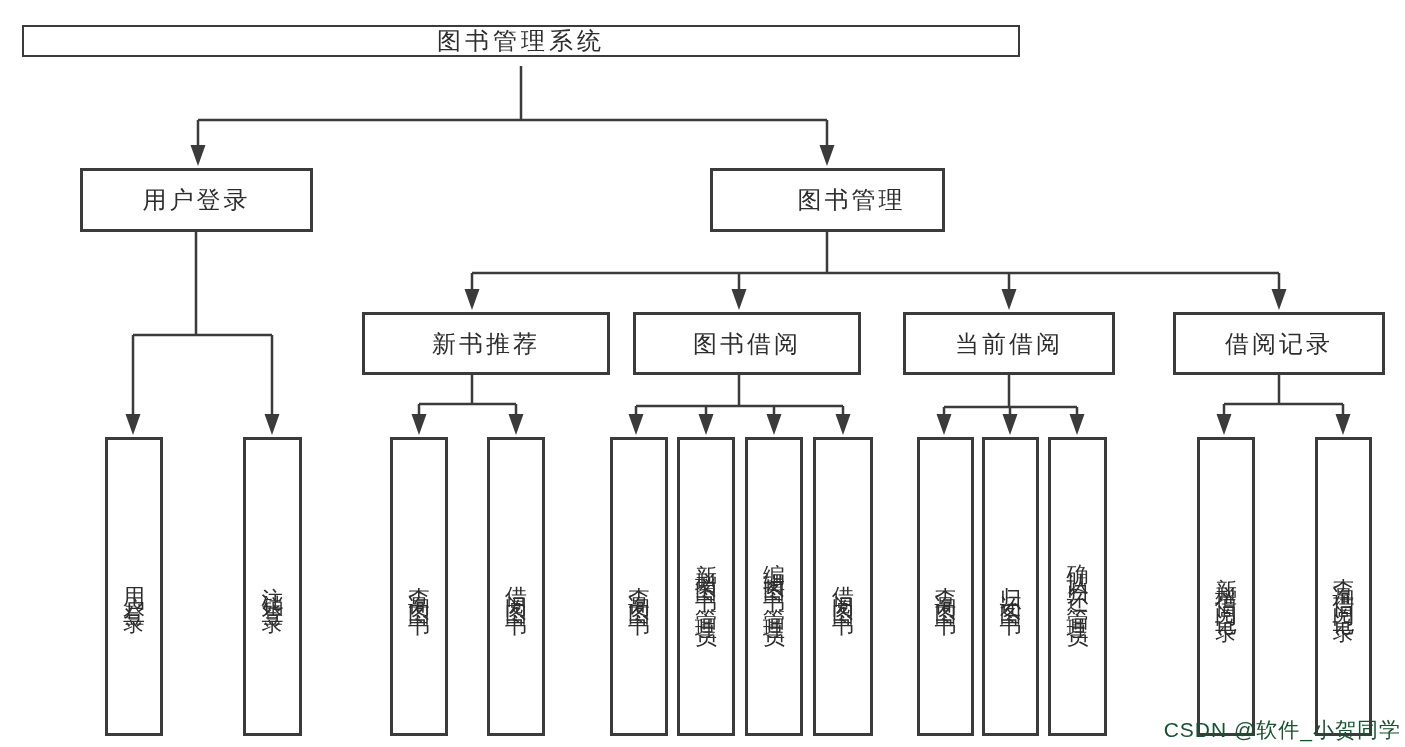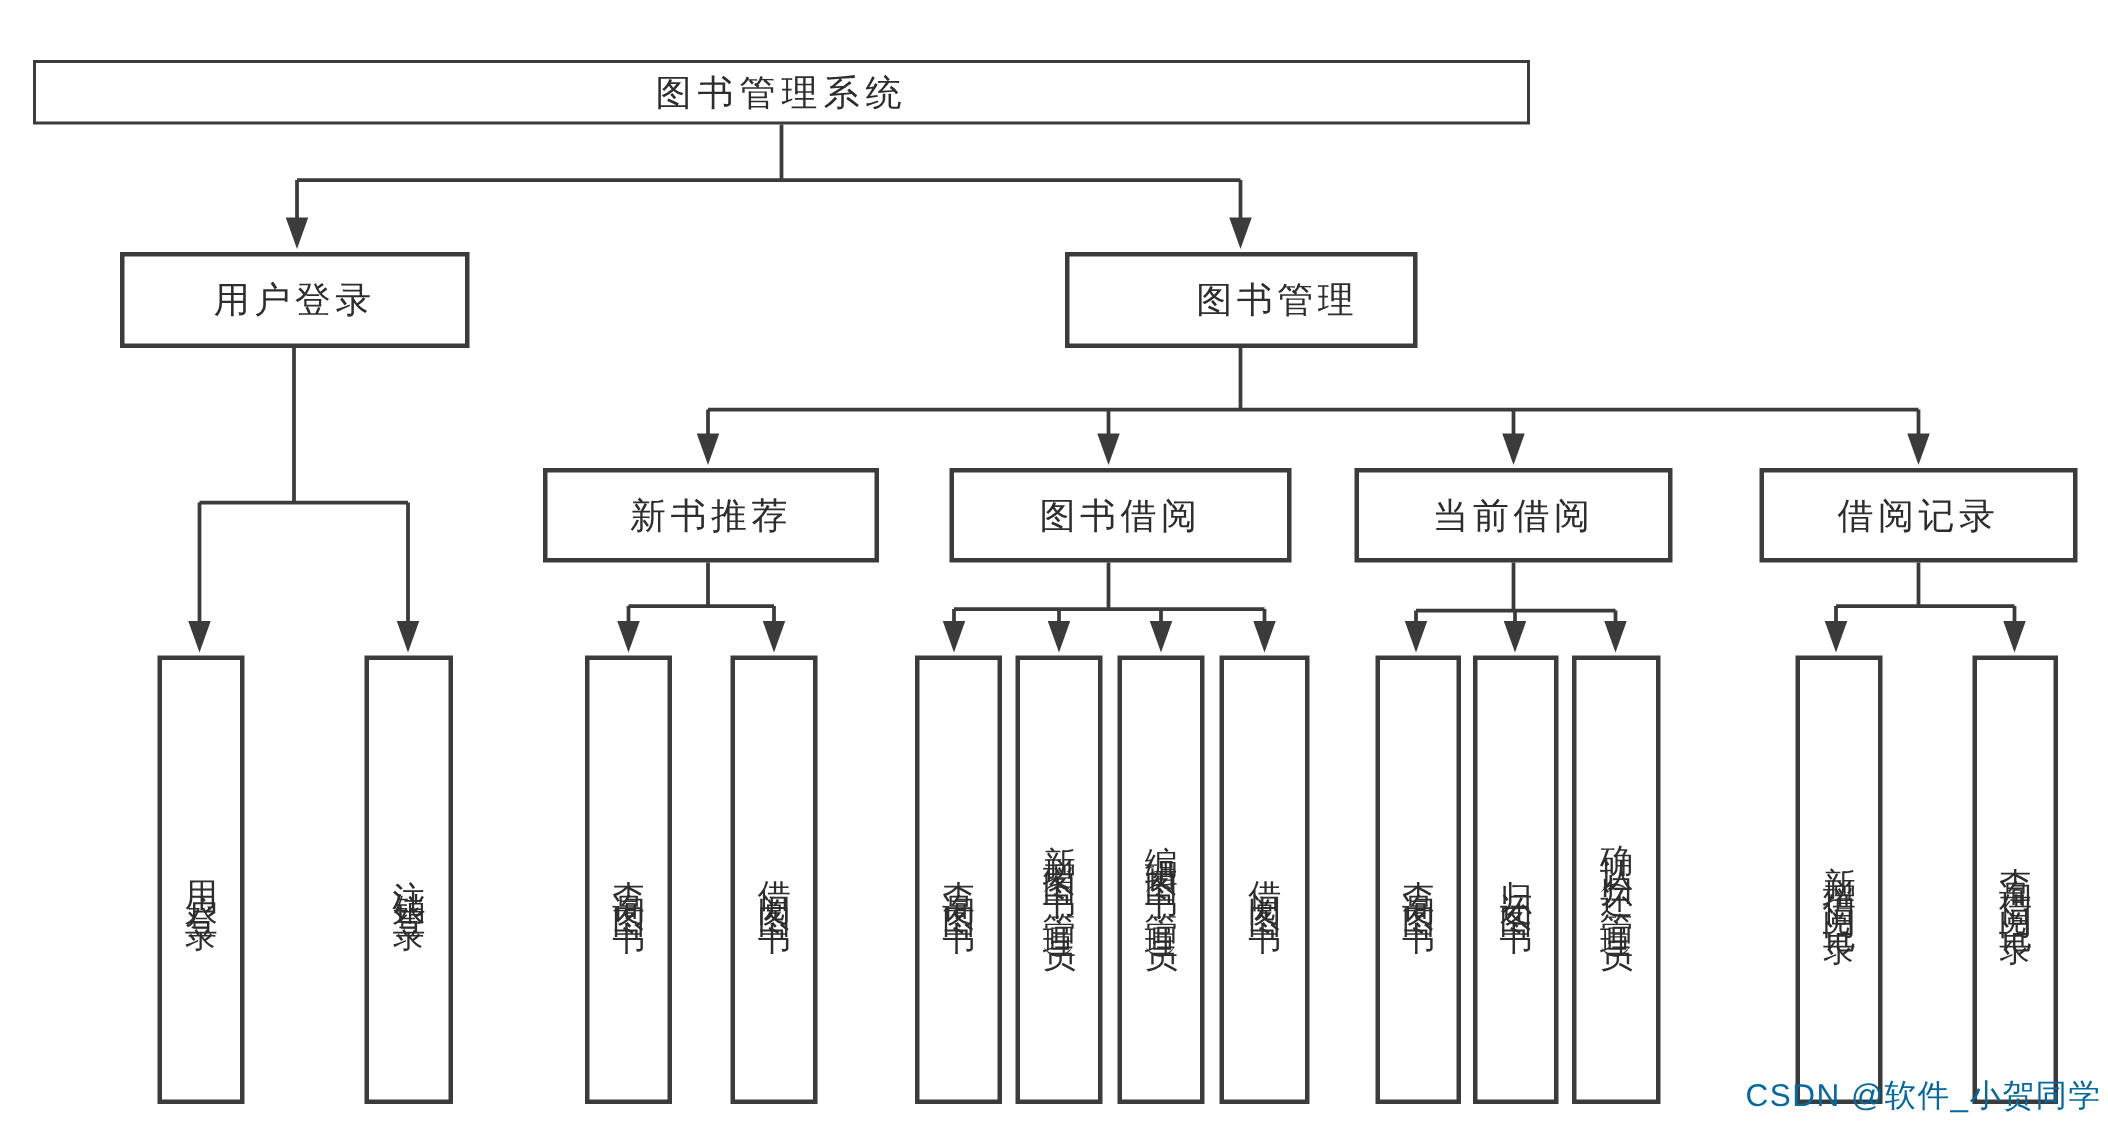--- a/index.html
+++ b/index.html
@@ -48,21 +48,21 @@
     font-size: 22px;
     letter-spacing: 9px;
     line-height: 1.1;
     white-space: nowrap;
   }
   .watermark {
     position: absolute;
     right: 4px;
     bottom: 3px;
     font-size: 21px;
-    color: #0369a1;
+    color: #14532d;
     letter-spacing: 1px;
     white-space: nowrap;
   }
 </style>
 </head>
 <body>
 
 <div class="canvas">
 
   <svg class="connectors" viewBox="0 0 1405 747" xmlns="http://www.w3.org/2000/svg">
@@ -106,32 +106,32 @@
     <use href="#ah" x="706" y="435"></use>
     <use href="#ah" x="774" y="435"></use>
     <use href="#ah" x="843" y="435"></use>
     <use href="#ah" x="944" y="435"></use>
     <use href="#ah" x="1010" y="435"></use>
     <use href="#ah" x="1077" y="435"></use>
     <use href="#ah" x="1224" y="435"></use>
     <use href="#ah" x="1343" y="435"></use>
   </svg>
 
-  <div class="node root" style="left:22px; top:40px; width:998px; height:43px;">
+  <div class="node root" style="left:22px; top:25px; width:998px; height:32px;">
     <span>图书管理系统</span>
   </div>
 
   <div class="node branch" style="left:80px; top:168px; width:233px; height:64px;">
     <span>用户登录</span>
   </div>
   <div class="node branch" style="left:710px; top:168px; width:235px; height:64px;padding-left:48px;">
     <span>图书管理</span>
   </div>
 
-  <div class="node branch" style="left:362px; top:312px; width:224px; height:63px;">
+  <div class="node branch" style="left:362px; top:312px; width:248px; height:63px;">
     <span>新书推荐</span>
   </div>
   <div class="node branch" style="left:633px; top:312px; width:228px; height:63px;">
     <span>图书借阅</span>
   </div>
   <div class="node branch" style="left:903px; top:312px; width:212px; height:63px;">
     <span>当前借阅</span>
   </div>
   <div class="node branch" style="left:1173px; top:312px; width:212px; height:63px;">
     <span>借阅记录</span>

